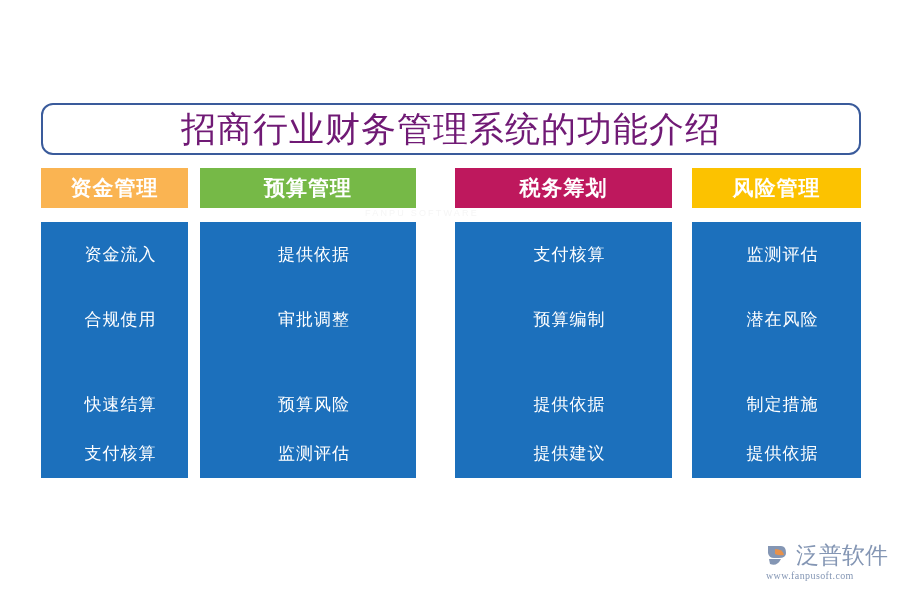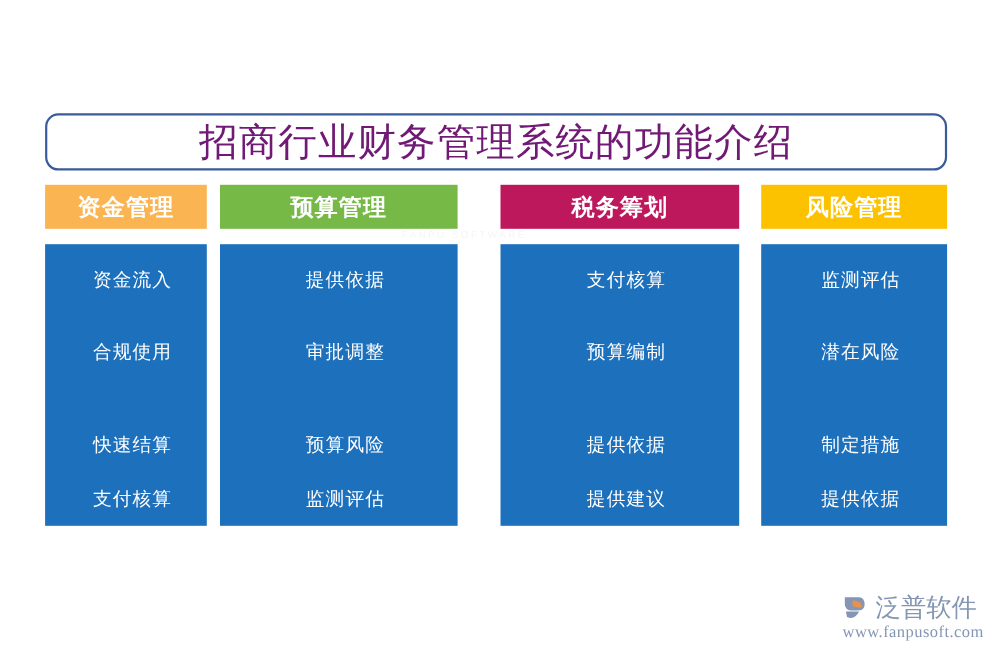--- a/index.html
+++ b/index.html
@@ -158,21 +158,21 @@
     margin-right: 3px;
   }
   #logo .logo-cn {
     font-size: 23px;
     color: #8496b4;
     font-family: "Liberation Sans", "DejaVu Sans", sans-serif;
     line-height: 27px;
     letter-spacing: 0px;
   }
   #logo .logo-url {
-    font-size: 15px;
+    font-size: 10px;
     color: #8496b4;
     font-family: "Liberation Serif", "DejaVu Serif", serif;
     letter-spacing: 0.4px;
     margin-top: 1px;
     text-align: left;
     width: 126px;
   }
 </style>
 </head>
 <body>

